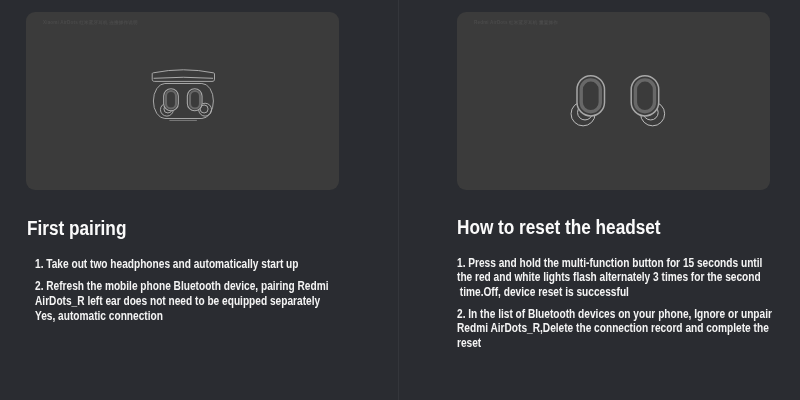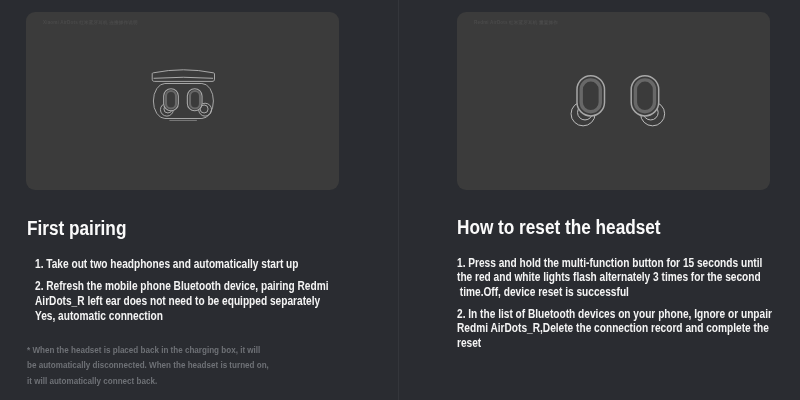--- a/index.html
+++ b/index.html
@@ -82,25 +82,20 @@
   </div>
 
   <h1 class="title left">First pairing</h1>
   <div class="tblock left">
     <div class="line">1. Take out two headphones and automatically start up</div>
     <div class="gap"></div>
     <div class="line">2. Refresh the mobile phone Bluetooth device, pairing Redmi</div>
     <div class="line">AirDots_R left ear does not need to be equipped separately</div>
     <div class="line">Yes, automatic connection</div>
   </div>
-  <div class="note">
-    <div class="nline">* When the headset is placed back in the charging box, it will</div>
-    <div class="nline">be automatically disconnected. When the headset is turned on,</div>
-    <div class="nline">it will automatically connect back.</div>
-  </div>
 
   <h1 class="title right">How to reset the headset</h1>
   <div class="tblock right">
     <div class="line">1. Press and hold the multi-function button for 15 seconds until</div>
     <div class="line">the red and white lights flash alternately 3 times for the second</div>
     <div class="line"> time.Off, device reset is successful</div>
     <div class="gap"></div>
     <div class="line">2. In the list of Bluetooth devices on your phone, Ignore or unpair</div>
     <div class="line">Redmi AirDots_R,Delete the connection record and complete the</div>
     <div class="line">reset</div>

